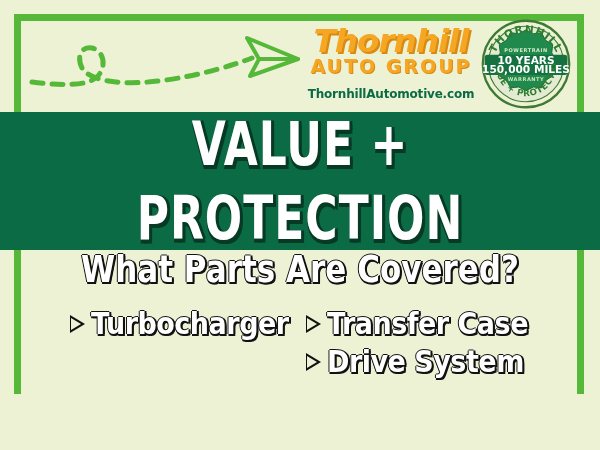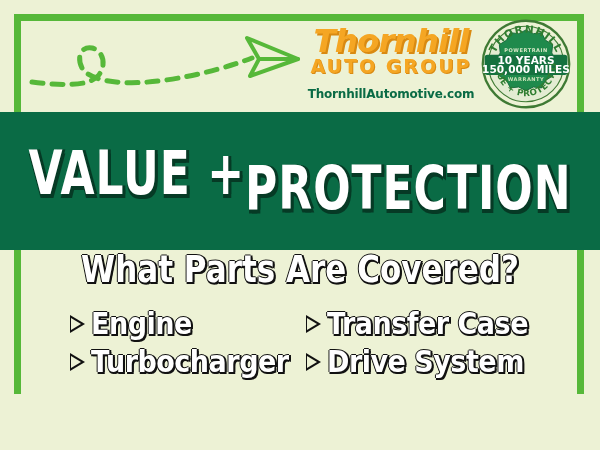--- a/index.html
+++ b/index.html
@@ -97,21 +97,21 @@
     z-index:4;
   }
 
   
   #headline{
     position:absolute;
     left:0;top:112px;
     width:600px;height:138px;
     z-index:5;
     display:flex;
-    flex-direction:row;
+    flex-direction:column;
     align-items:center;
     justify-content:center;
   }
   .hl{
     font-family:"DejaVu Sans", sans-serif;
     font-weight:bold;
     color:#ffffff;
     text-align:center;
     letter-spacing:1px;
     transform:scaleY(1.38);
@@ -241,24 +241,20 @@
     <div class="hl" id="hl1">VALUE +</div>
     <div class="hl" id="hl2">PROTECTION</div>
   </div>
 
   <div id="subtitle">What Parts Are Covered?</div>
 
   <div id="parts">
     <div class="col" id="colA">
       <div class="part">
         <span class="tri tri-in"></span>
-        <span class="part-label">Engine</span>
-      </div>
-      <div class="part">
-        <span class="tri tri-in"></span>
         <span class="part-label">Turbocharger</span>
       </div>
     </div>
     <div class="col" id="colB">
       <div class="part">
         <span class="tri tri-in"></span>
         <span class="part-label">Transfer Case</span>
       </div>
       <div class="part">
         <span class="tri tri-in"></span>

